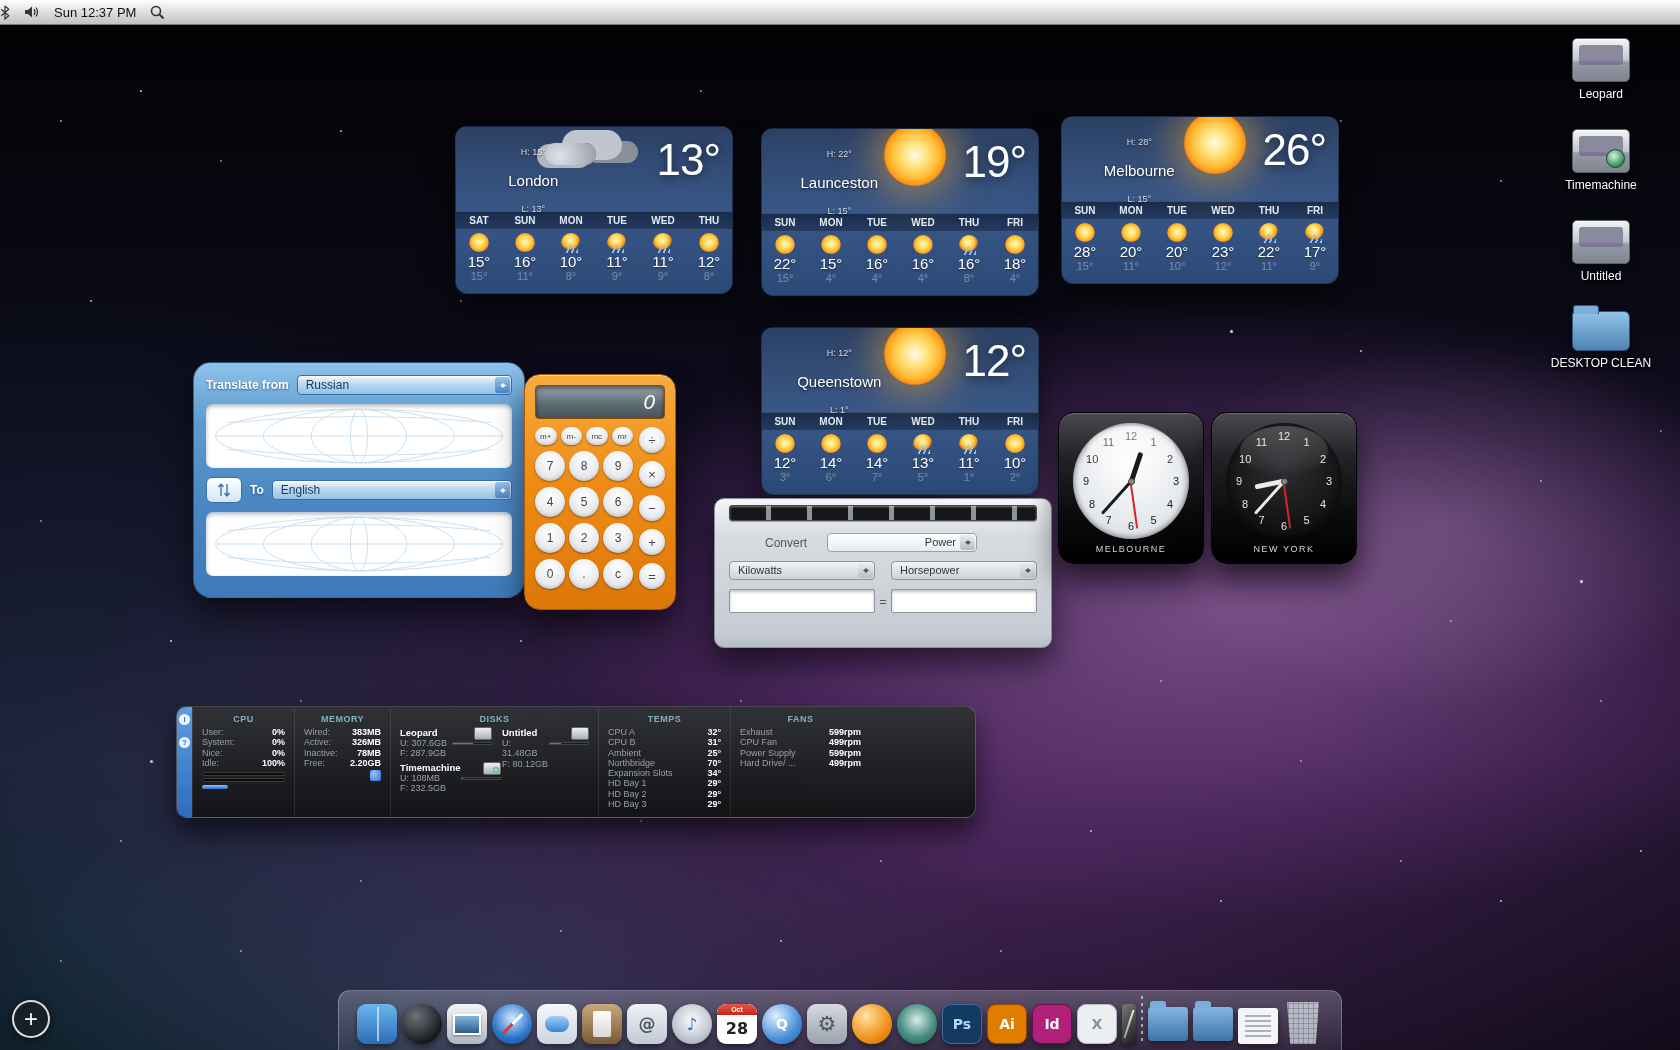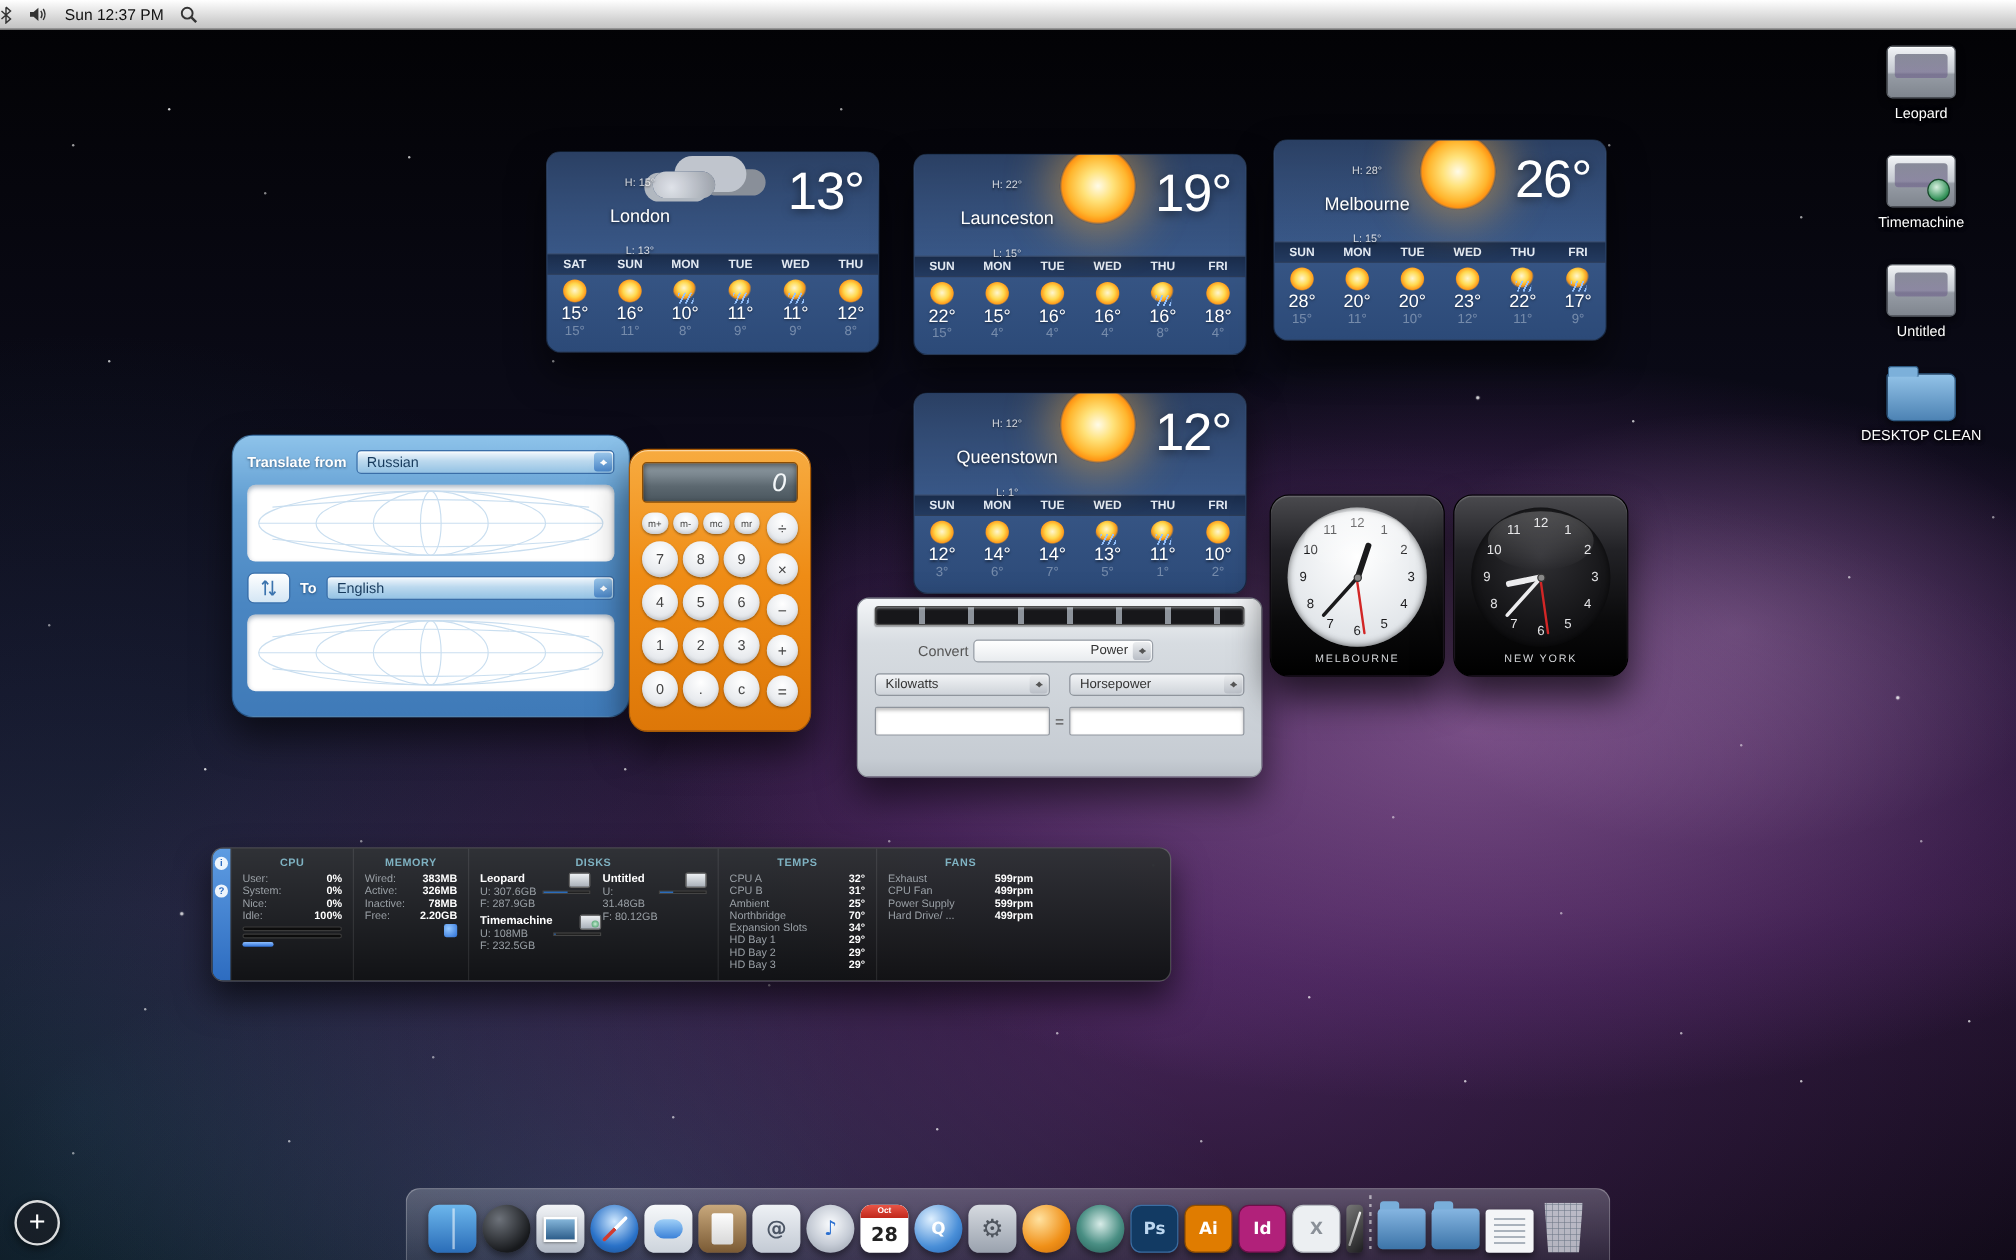--- a/index.html
+++ b/index.html
@@ -149,21 +149,21 @@
   .ckey.op { width:26px; height:26px; border-radius:50%; font-size:13px; }
 
   
   #converter { position:absolute; left:714px; top:498px; width:338px; height:150px; z-index:10;
     border-radius:10px; padding:6px 14px 10px;
     background:linear-gradient(180deg,#f4f6f8,#d7dce1 25%,#c6ccd3 90%,#b8bec6);
     border:1px solid #8a9098; box-shadow:0 16px 30px rgba(0,0,0,.55); }
   .conv-ruler { height:16px; border-radius:3px; border:1px solid #4a4a4a; overflow:hidden;
     background:repeating-linear-gradient(90deg,#17171a 0 36px,#8d939b 36px 41px);
     box-shadow:inset 0 1px 2px rgba(255,255,255,.4), 0 1px 1px rgba(0,0,0,.3); }
-  .conv-row1 { display:flex; align-items:center; gap:4px; margin:12px 0 0 36px; }
+  .conv-row1 { display:flex; align-items:center; gap:20px; margin:12px 0 0 36px; }
   .conv-label { color:#555; font-size:12px; }
   .white-select { position:relative; width:150px; height:19px; border-radius:4px; border:1px solid #9aa0a8;
     background:linear-gradient(#ffffff,#e8ebee); color:#333; font-size:11px; line-height:17px; padding:0 20px 0 8px;text-align:right; }
   .gray-select { position:relative; width:146px; height:19px; border-radius:4px; border:1px solid #8f959d;
     background:linear-gradient(#f2f4f6,#ced3d9); color:#333; font-size:11px; line-height:17px; padding:0 20px 0 8px; }
   .conv-row2 { display:flex; justify-content:space-between; margin-top:9px; }
   .conv-row3 { display:flex; align-items:center; justify-content:space-between; margin-top:9px; }
   .conv-input { width:146px; height:24px; border:1px solid #8f959d; border-radius:2px; background:#fff;
     box-shadow:inset 0 2px 3px rgba(0,0,0,.25); font-size:13px; padding:0 6px; outline:none; }
   .conv-eq { color:#555; font-size:13px; }

